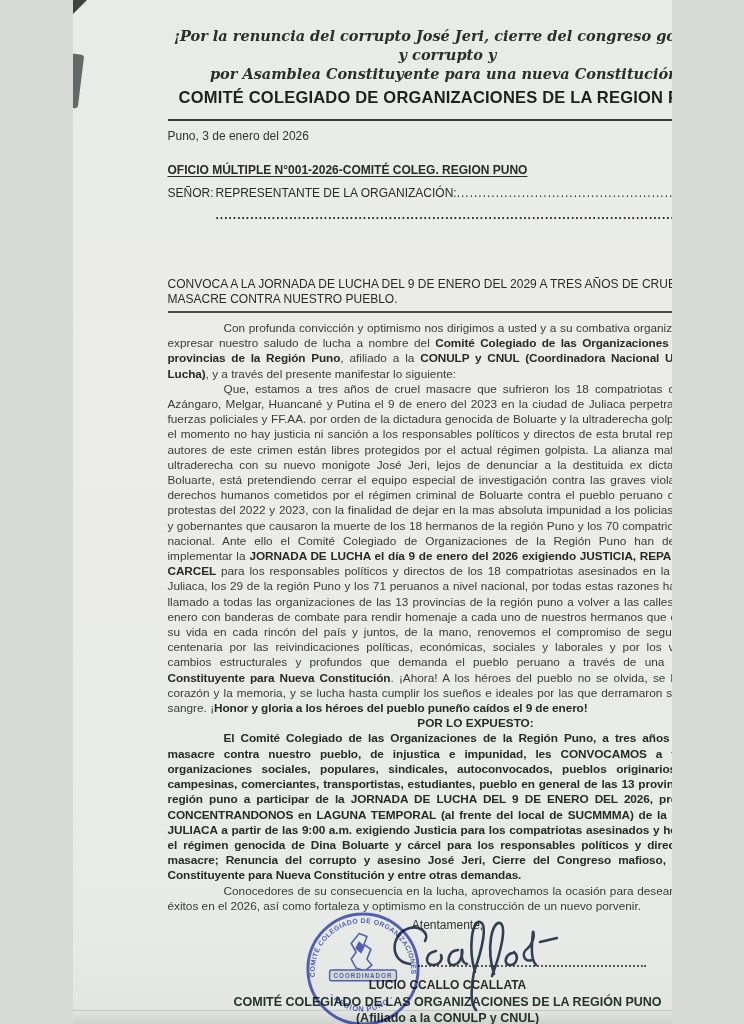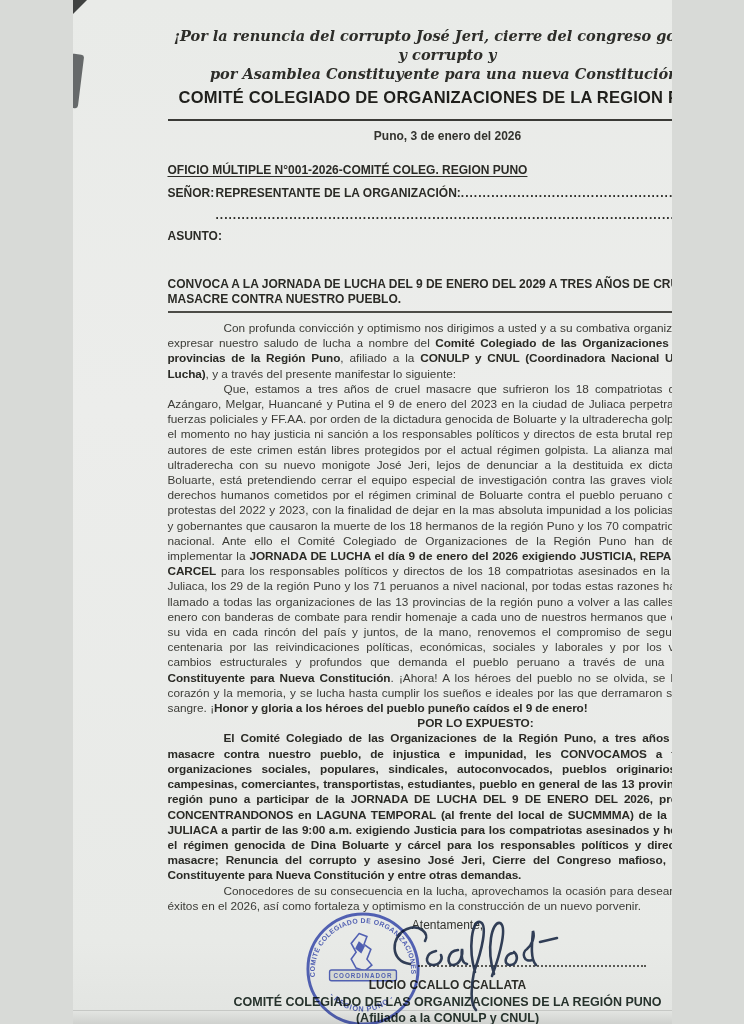--- a/index.html
+++ b/index.html
@@ -14,24 +14,24 @@
     border-top:14px solid #2e302f;border-right:14px solid transparent;opacity:.9;}
   .scan-smudge{position:absolute;left:-5px;top:54px;width:13px;height:54px;
     background:#45484a;transform:rotate(7deg);border-radius:3px;opacity:.8;}
   .scan-bottom{position:absolute;left:0;bottom:0;width:100%;height:13px;
     background:linear-gradient(#e3e5e2,#cfd1ce);border-top:1px solid #c6c8c5;}
   .content{position:absolute;left:95px;top:26px;width:560px;}
   .slogan{font-family:"DejaVu Serif","Liberation Serif",serif;font-style:italic;
     font-weight:600;text-align:center;font-size:14.5px;line-height:19px;color:#2d2d29;}
   .doc-title{margin-top:5px;text-align:center;font-weight:700;font-size:16.5px;
     letter-spacing:.2px;color:#1f1f1b;padding-bottom:12px;border-bottom:2.5px solid #3a3a36;}
-  .dateline{text-align:center;font-weight:700;font-size:12px;margin-top:8px;color:#33332e;}
+  .dateline{text-align:left;font-weight:400;font-size:12px;margin-top:8px;color:#33332e;}
   .oficio{font-weight:700;font-size:12px;margin-top:20px;text-decoration:underline;
     text-underline-offset:2px;color:#2b2b26;}
-  .hrow{display:flex;font-weight:700;font-size:12px;margin-top:9px;color:#2b2b26;line-height:14px;}
+  .hrow{display:flex;font-weight:400;font-size:12px;margin-top:9px;color:#2b2b26;line-height:14px;align-items:flex-end;}
   .hrow .lbl{flex:0 0 48px;}
   .hrow .val{white-space:nowrap;}
   .hrow .dots{flex:1 1 auto;overflow:hidden;white-space:nowrap;letter-spacing:1px;}
   .dots-row{font-weight:700;font-size:12px;margin-top:9px;padding-left:48px;
     overflow:hidden;white-space:nowrap;letter-spacing:1px;color:#2b2b26;line-height:12px;}
   .hrow.asunto{margin-top:8px;flex-direction:column;}
   .hrow.asunto .val{white-space:normal;line-height:15px;}
   .sep{border:none;border-top:2.2px solid #4c4c47;margin:4px 0 0 0;}
   .bodytext{margin-top:8px;font-size:11.8px;line-height:15.2px;text-align:justify;color:#3b3b36;}
   .bodytext p{margin:0;text-indent:56px;}

